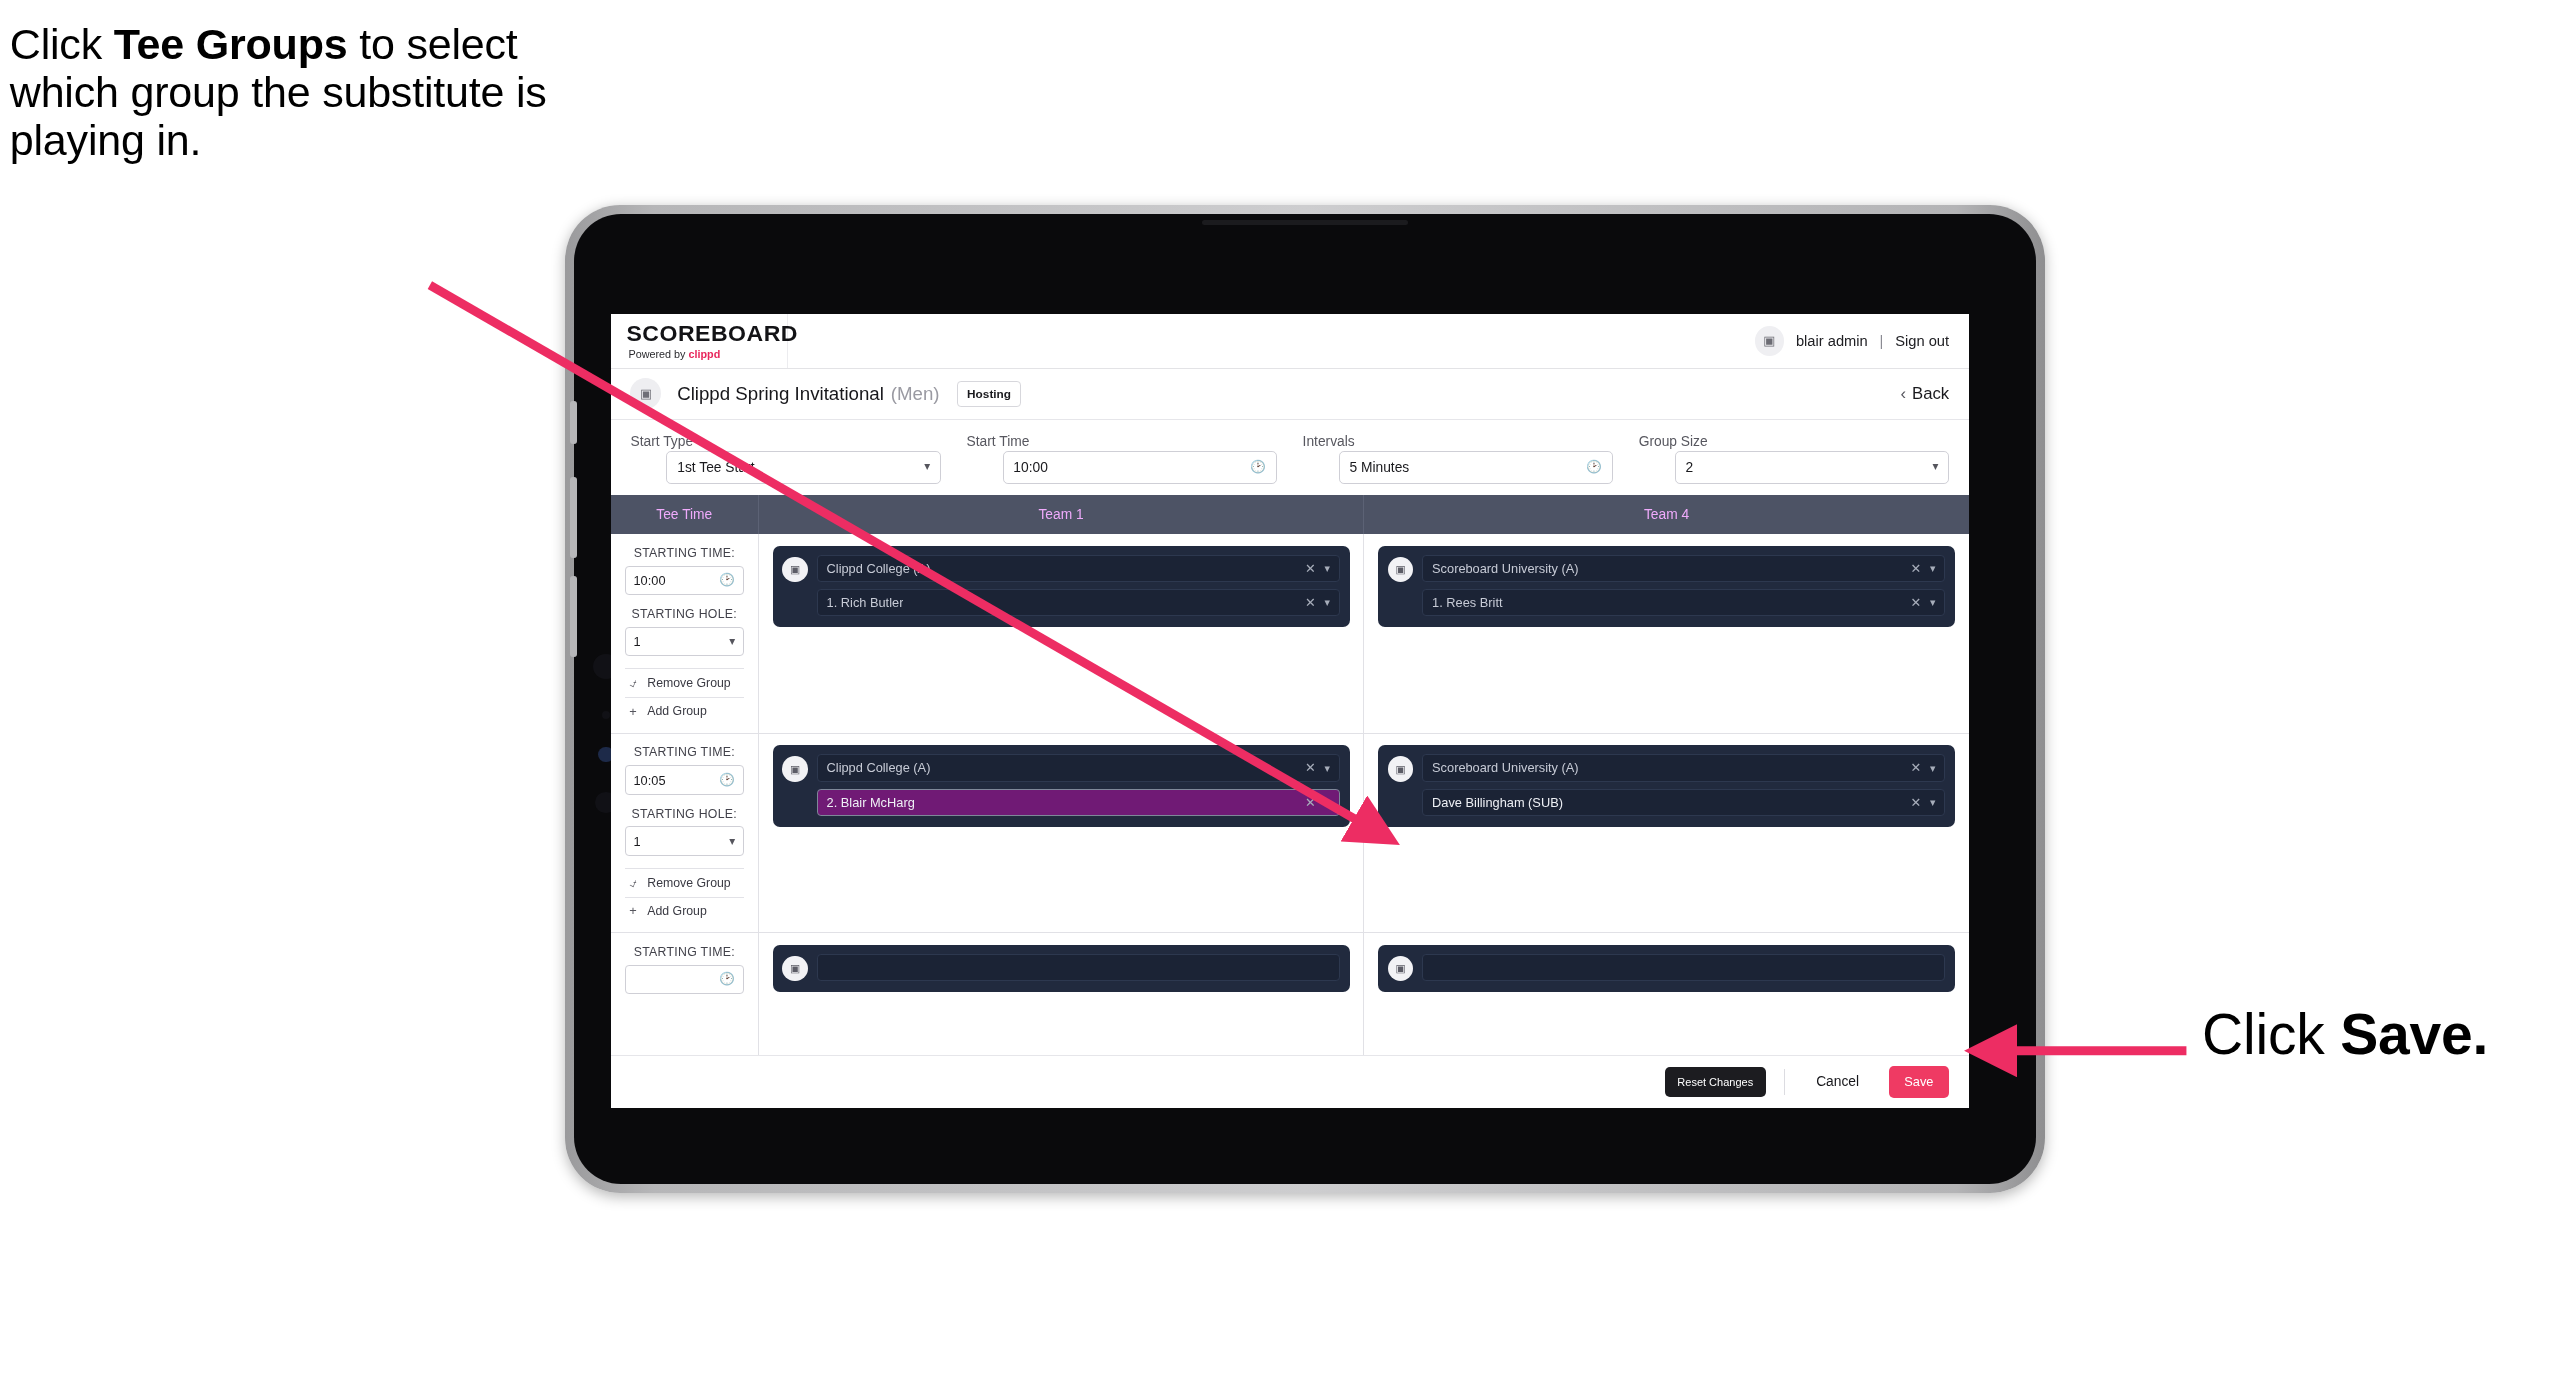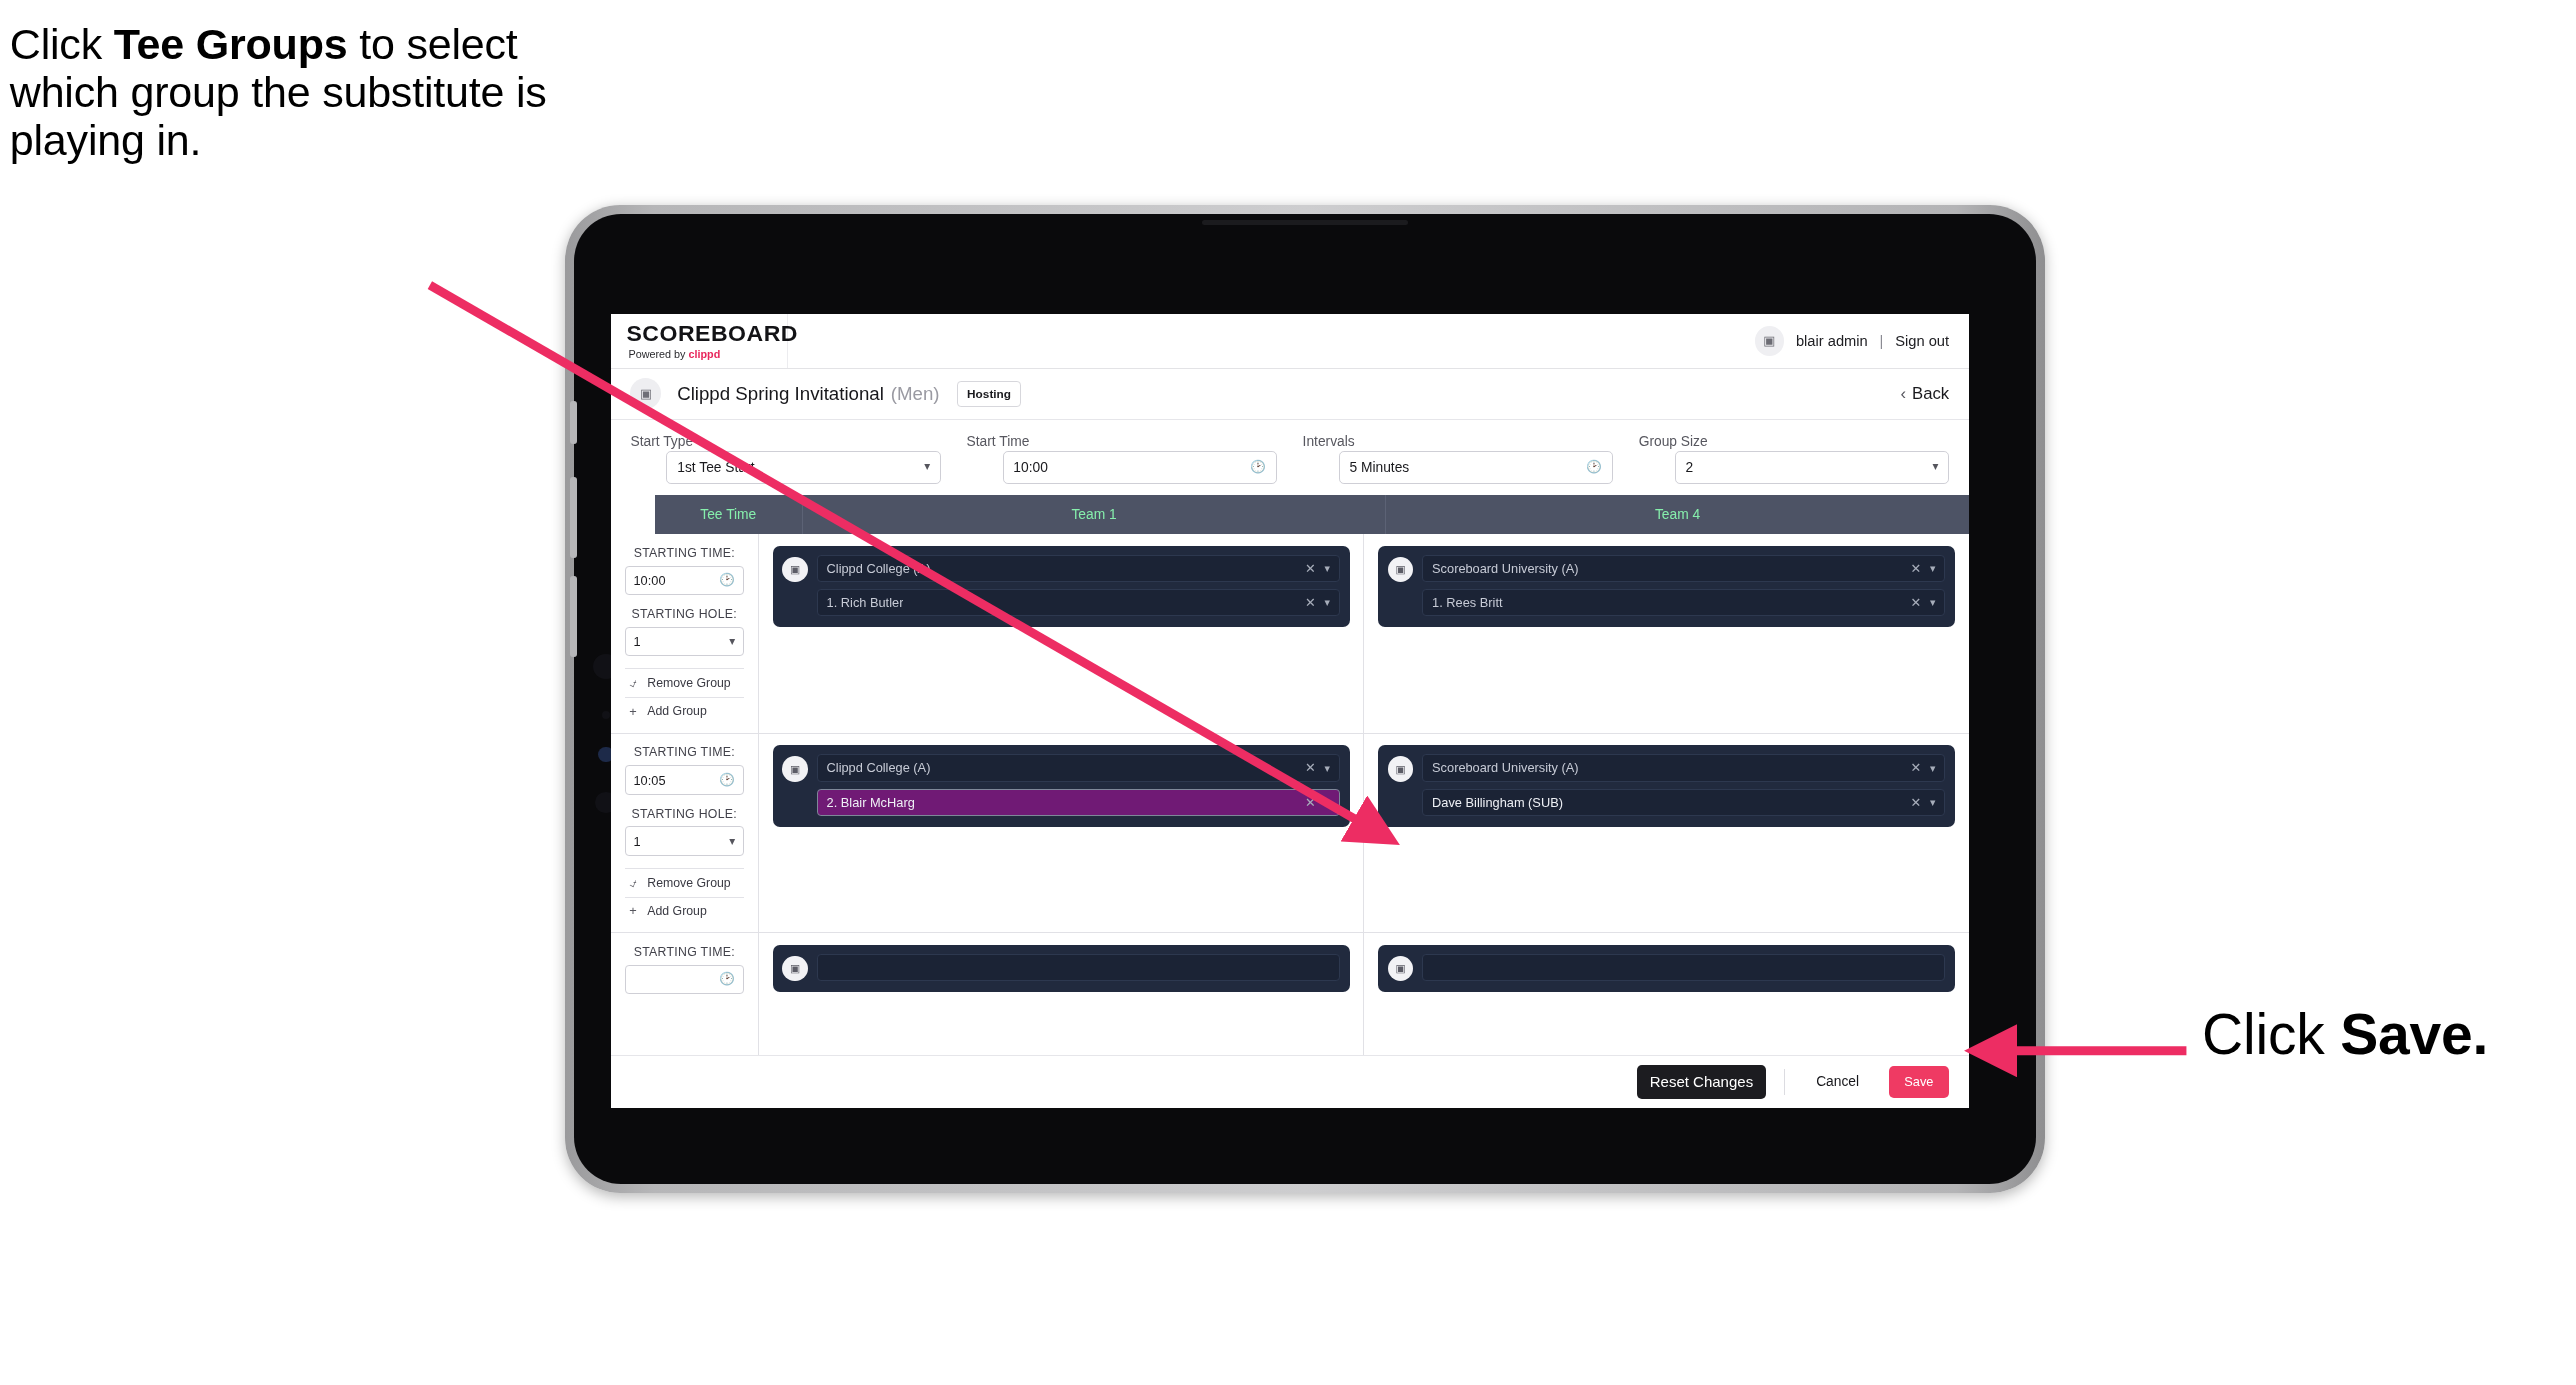--- a/index.html
+++ b/index.html
@@ -124,21 +124,21 @@
     height: 33px; border: 1px solid #cfcfd6; border-radius: 4.9px; background: #fff;
     display: flex; align-items: center; padding: 0 9.8px; cursor: pointer; margin-left: 36px;
   }
   .ctl-val { font-size: 13.8px; color: #1a1a1e; }
   .ctl-ico { margin-left: auto; color: #6d6d76; font-size: 12.8px; line-height: 1; }
   .stepper { display:flex; flex-direction:column; line-height:.62; font-size:11.8px; color:#55555d; margin-left:auto; }
 
   
   #grid { background: #fff; }
   .grid-head {
-    display: flex; background: #4d5365; color: #86efac; margin-left: 44px;
+    display: flex; background: #4d5365; color: #f0abfc;
   }
   .gh { font-size: 13.8px; padding: 11.8px 0; text-align: center; border-right: 1px solid #5c6275; }
   .gh:last-child { border-right: none; }
   .col-tee { width: 148px; flex: none; }
   .col-team { flex: 1 1 0; }
 
   .grid-row { display: flex; border-bottom: 1px solid #e1e1e6; min-height: 187px; }
   .cell-tee {
     width: 148px; flex: none; border-right: 1px solid #e1e1e6;
     padding: 11.8px 13.8px 7.9px 13.8px; display: flex; flex-direction: column; align-items: center;
@@ -183,21 +183,21 @@
   .gc-x { color: #a7adba; font-size: 12.8px; }
   .gc-st { display:flex; flex-direction:column; line-height:.62; font-size:10.8px; color:#a7adba; }
 
   
   #footer {
     position: absolute; left: 0; right: 0; bottom: 0; height: 53px; background: #fff;
     border-top: 1px solid #e6e6ea; display: flex; align-items: center; justify-content: flex-end;
     padding-right: 19.7px; gap: 0;
   }
   .btn-reset {
-    background: #1c1c20; color: #fff; font-size: 15px; border-radius: 4.9px;
+    background: #1c1c20; color: #fff; font-size: 11px; border-radius: 4.9px;
     padding: 8.8px 12.8px; cursor: pointer;
   }
   .vdiv { width: 1px; height: 25.6px; background: #dcdce1; margin: 0 17.7px; }
   .btn-cancel { font-size: 13.8px; color: #17171b; padding: 7.9px 13.8px; cursor: pointer; }
   .btn-save {
     background: #ef3a63; color: #fff; font-size: 12.8px; border-radius: 4.9px;
     padding: 8.8px 15.7px; margin-left: 15.7px; cursor: pointer;
   }
 </style>
 </head>

